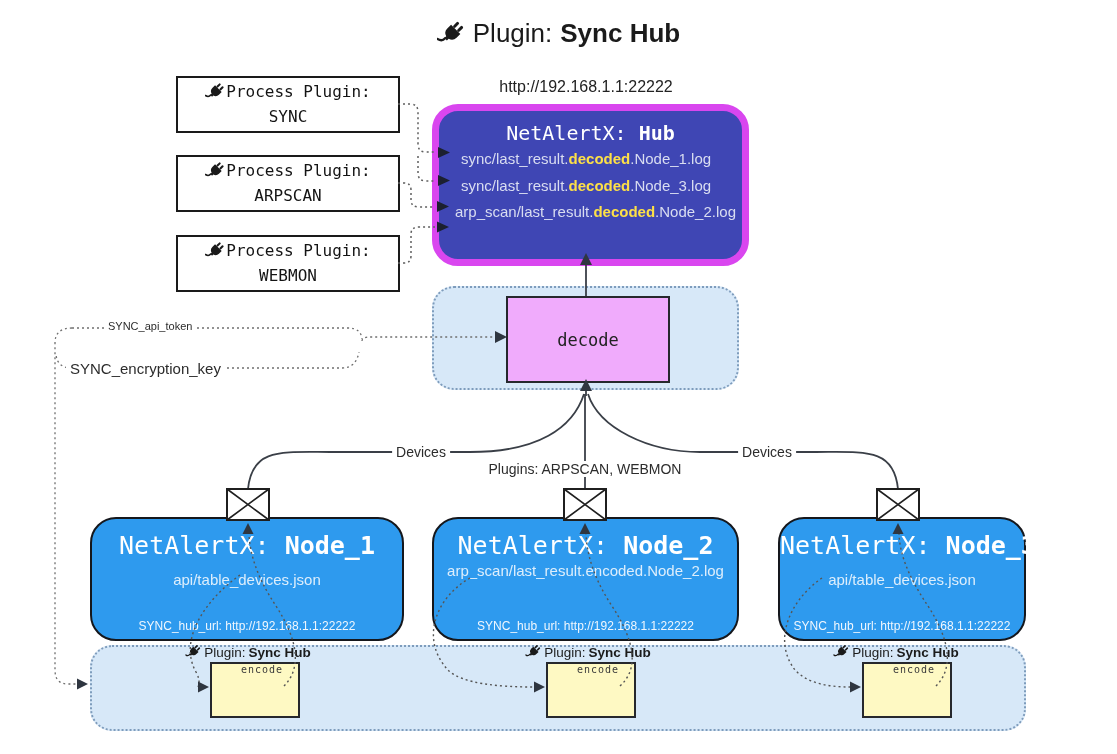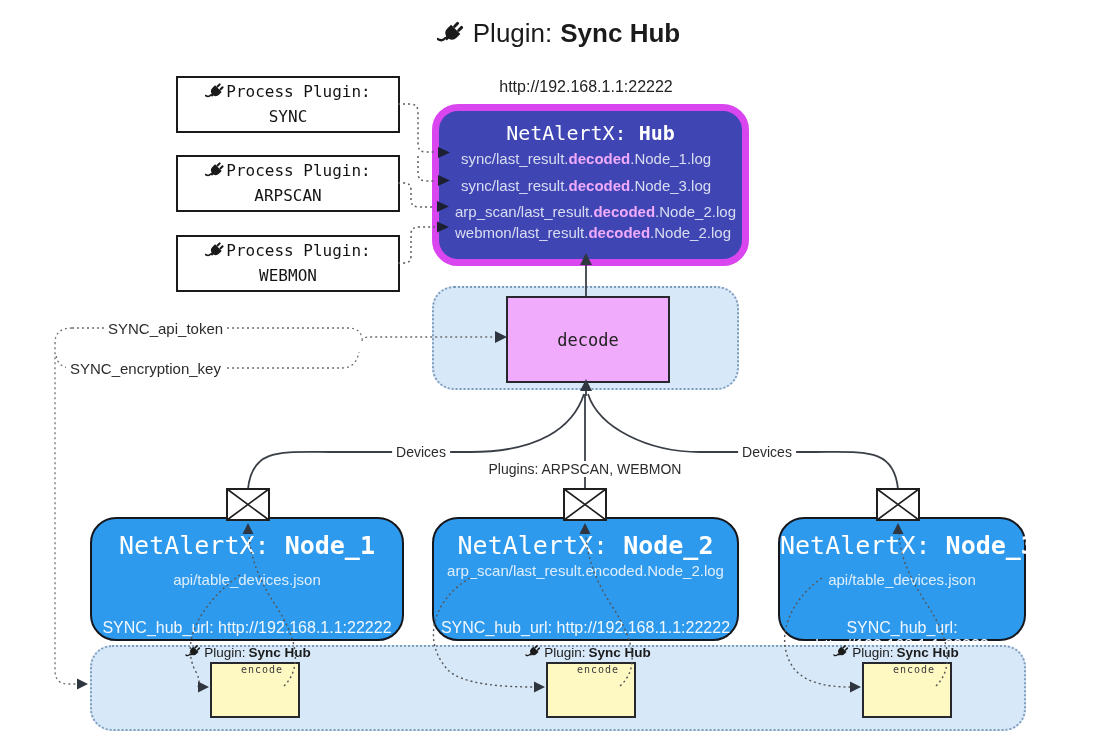--- a/index.html
+++ b/index.html
@@ -23,37 +23,37 @@
            font-family:"DejaVu Sans Mono",monospace;font-size:16px;color:#141414;line-height:1.55;}
   .procbox .l1{display:flex;align-items:center;gap:1px;}
 
   
   .hub{left:432px;top:104px;width:303px;height:148px;background:#3f46b4;border:7px solid #d946ef;
        border-radius:26px;color:#fff;}
   .hub-title{position:absolute;left:0;right:0;top:10px;text-align:center;
              font-family:"DejaVu Sans Mono",monospace;font-size:20px;color:#fff;}
   .hub-title .bold{font-weight:700;}
   .hub-log{position:absolute;left:22px;right:6px;height:21px;font-size:15px;color:#d9ddf1;white-space:nowrap;}
-  .hub-log b{color:#f0abfc;}
+  .hub-log b{color:#fde047;}
   .hub-url{top:78px;left:586px;transform:translateX(-50%);font-size:16px;color:#222;}
 
   
   .panel{background:#d7e8f8;border:2px dotted #7e9cbc;border-radius:22px;}
   .decode-panel{left:432px;top:286px;width:303px;height:100px;}
   .decode-box{left:506px;top:296px;width:160px;height:83px;background:#f0abfc;border:2px solid #26282d;
               display:flex;align-items:center;justify-content:center;
               font-family:"DejaVu Sans Mono",monospace;font-size:17px;color:#222;}
 
   
   .node{top:517px;height:120px;background:#2e9aee;border:2px solid #15171c;border-radius:26px;color:#fff;}
   .node-title{position:absolute;left:0;right:0;top:12px;text-align:center;
               font-family:"DejaVu Sans Mono",monospace;font-size:25px;white-space:nowrap;}
   .node-title .bold{font-weight:700;}
   .node-line{position:absolute;left:0;right:0;text-align:center;font-size:15px;color:#ddeefc;white-space:nowrap;}
-  .node-url{position:absolute;left:0;right:0;top:100px;text-align:center;font-size:16px;color:#f0f7fe;}
+  .node-url{position:absolute;left:0;right:0;top:100px;text-align:center;font-size:12px;color:#f0f7fe;}
 
   
   .strip{left:90px;top:645px;width:932px;height:82px;}
   .encode-box{top:662px;width:72px;height:52px;background:#fef9c3;border:2px solid #26282d;
               display:flex;align-items:flex-start;justify-content:center;
               font-family:"DejaVu Sans Mono",monospace;font-size:10px;letter-spacing:1px;color:#3a3a3a;padding-left:14px;}
   .enc-label{top:644px;transform:translateX(-50%);display:flex;align-items:center;gap:3px;
              font-size:13.5px;color:#1b1b1b;background:transparent;white-space:nowrap;}
   .enc-label .bold{font-weight:700;}
 
@@ -116,21 +116,20 @@
   </div>
 
   <div class="abs hub z1">
     <div class="hub-title">
       <span>NetAlertX:</span>
       <span class="bold">Hub</span>
     </div>
     <div class="hub-log" style="top:39px;"><span>sync/last_result.</span><b>decoded</b><span>.Node_1.log</span></div>
     <div class="hub-log" style="top:66px;"><span>sync/last_result.</span><b>decoded</b><span>.Node_3.log</span></div>
     <div class="hub-log" style="top:92px;left:16px;"><span>arp_scan/last_result.</span><b>decoded</b><span>.Node_2.log</span></div>
-    <div class="hub-log" style="top:113px;left:16px;"><span>webmon/last_result.</span><b>decoded</b><span>.Node_2.log</span></div>
   </div>
 
   <div class="abs panel decode-panel z1"></div>
   <div class="abs decode-box z1">
     <span>decode</span>
   </div>
 
   <div class="abs node z1" style="left:90px;width:310px;">
     <div class="node-title">
       <span>NetAlertX:</span> <span class="bold">Node_1</span>
@@ -250,19 +249,19 @@
         <path d="M564,489 L606,520 M606,489 L564,520" stroke="#1f1f1f" stroke-width="1.6" fill="none"></path>
       </g>
       <g>
         <rect x="877" y="489" width="42" height="31" fill="#fff" stroke="#1f1f1f" stroke-width="2"></rect>
         <path d="M877,489 L919,520 M919,489 L877,520" stroke="#1f1f1f" stroke-width="1.6" fill="none"></path>
       </g>
     </g>
   </svg>
 
   <div class="abs hub-url z3">http://192.168.1.1:22222</div>
-  <div class="abs line-label z3" style="left:104px;top:320px;font-size:15px;">SYNC_api_token</div>
+  <div class="abs line-label z3" style="left:104px;top:320px;font-size:11px;">SYNC_api_token</div>
   <div class="abs line-label z3" style="left:66px;top:360px;font-size:15px;">SYNC_encryption_key</div>
   <div class="abs line-label lab-center z3" style="left:421px;top:444px;">Devices</div>
   <div class="abs line-label lab-center z3" style="left:767px;top:444px;">Devices</div>
   <div class="abs line-label lab-center z3" style="left:585px;top:461px;">Plugins: ARPSCAN, WEBMON</div>
 
 </div>
 
 </body></html>

